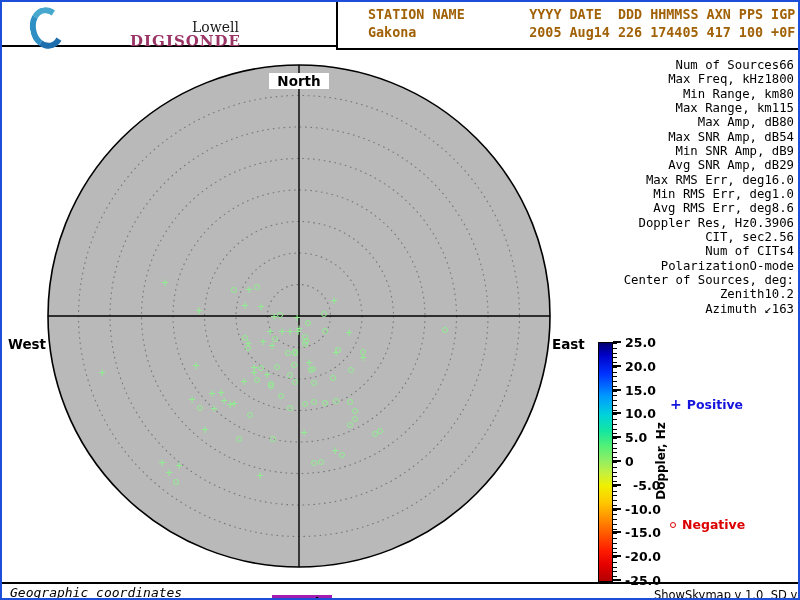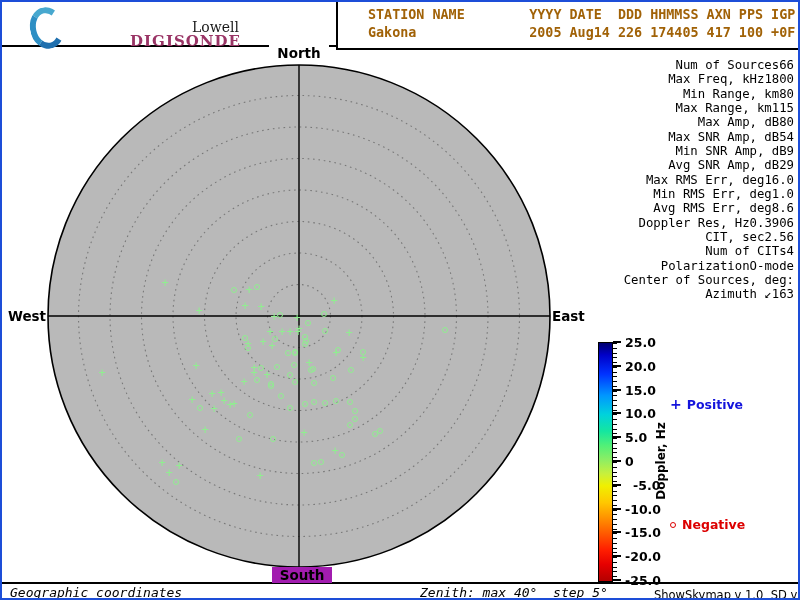--- a/index.html
+++ b/index.html
@@ -23,21 +23,21 @@
   #station-row2{top:23px;}
 
   
   #plot-area{position:absolute;left:0;top:50px;width:584px;height:530px;}
   #skymap-grid{position:absolute;left:45px;top:12px;width:504px;height:504px;}
   #skymap-points{position:absolute;left:45px;top:12px;width:504px;height:504px;}
   .pt-plus{position:absolute;color:#90ee90;font-family:"DejaVu Sans Mono",monospace;
       font-size:12px;line-height:1;transform:translate(-50%,-52%);}
   .pt-ring{position:absolute;width:4px;height:4px;border:1.5px solid #90ee90;
       border-radius:50%;transform:translate(-50%,-50%);}
-  .compass{position:absolute;font-weight:bold;font-size:13.5px;color:#000;z-index:5;}
+  .compass{position:absolute;font-weight:bold;font-size:13.5px;color:#000;z-index:5;margin-top:28px;}
   #compass-north{left:267px;top:-7px;width:60px;text-align:center;background:#fff;}
   #compass-south{left:270px;top:515px;width:60px;text-align:center;background:#a21caf;}
   #compass-west{left:6px;top:256px;width:38px;text-align:left;background:#fff;}
   #compass-east{left:550px;top:256px;width:40px;text-align:left;background:#fff;}
 
   
   #parameter-list{position:absolute;left:598px;top:56px;width:194px;
       font-family:"DejaVu Sans Mono",monospace;font-size:12.3px;color:#000;}
   .param-row{display:flex;justify-content:flex-end;height:14.33px;line-height:14.33px;white-space:pre;}
   .param-row .plabel{flex:0 0 auto;}
@@ -211,20 +211,21 @@
       <div class="param-row"><span class="plabel">Min SNR Amp, dB</span><span class="pvalue">9</span></div>
       <div class="param-row"><span class="plabel">Avg SNR Amp, dB</span><span class="pvalue">29</span></div>
       <div class="param-row"><span class="plabel">Max RMS Err, deg</span><span class="pvalue">16.0</span></div>
       <div class="param-row"><span class="plabel">Min RMS Err, deg</span><span class="pvalue">1.0</span></div>
       <div class="param-row"><span class="plabel">Avg RMS Err, deg</span><span class="pvalue">8.6</span></div>
       <div class="param-row"><span class="plabel">Doppler Res, Hz</span><span class="pvalue">0.3906</span></div>
       <div class="param-row"><span class="plabel">CIT, sec</span><span class="pvalue">2.56</span></div>
       <div class="param-row"><span class="plabel">Num of CITs</span><span class="pvalue">4</span></div>
       <div class="param-row"><span class="plabel">Polarization</span><span class="pvalue">O-mode</span></div>
       <div class="param-row"><span class="plabel">Center of Sources, deg:</span><span class="pvalue"></span></div>
+      <div class="param-row indent"><span class="plabel">Zenith</span><span class="pvalue">10.2</span></div>
       <div class="param-row indent"><span class="plabel">Azimuth ↙</span><span class="pvalue">163</span></div>
     </div>
 
   <div id="colorbar-area">
     <div id="colorbar-bar"></div>
     <div id="colorbar-minor-ticks"></div>
     <div id="colorbar-ticks">
         <div class="cb-major-tick" style="top: -1px;"></div>
         <div class="cb-label" style="top: 0px;">25.0</div>
         <div class="cb-major-tick" style="top: 22.8px;"></div>
@@ -248,16 +249,15 @@
         <div class="cb-major-tick" style="top: 237px;"></div>
         <div class="cb-label" style="top: 238px;">-25.0</div>
       </div>
   </div>
   <div id="doppler-label">Doppler, Hz</div>
   <div id="positive-label"><span class="pos-plus">+</span><span>Positive</span></div>
   <div id="negative-label"><span class="neg-ring"></span><span>Negative</span></div>
 
   <div id="footer-line"></div>
   <div id="footer-left" class="footer-caption">Geographic coordinates</div>
-  <div id="footer-zenith" class="footer-caption">Zenith: max 40°  step 5°</div>
   <div id="footer-version">ShowSkymap v 1.0  SD v 4.2</div>
 
 </div>
 
 </body></html>

